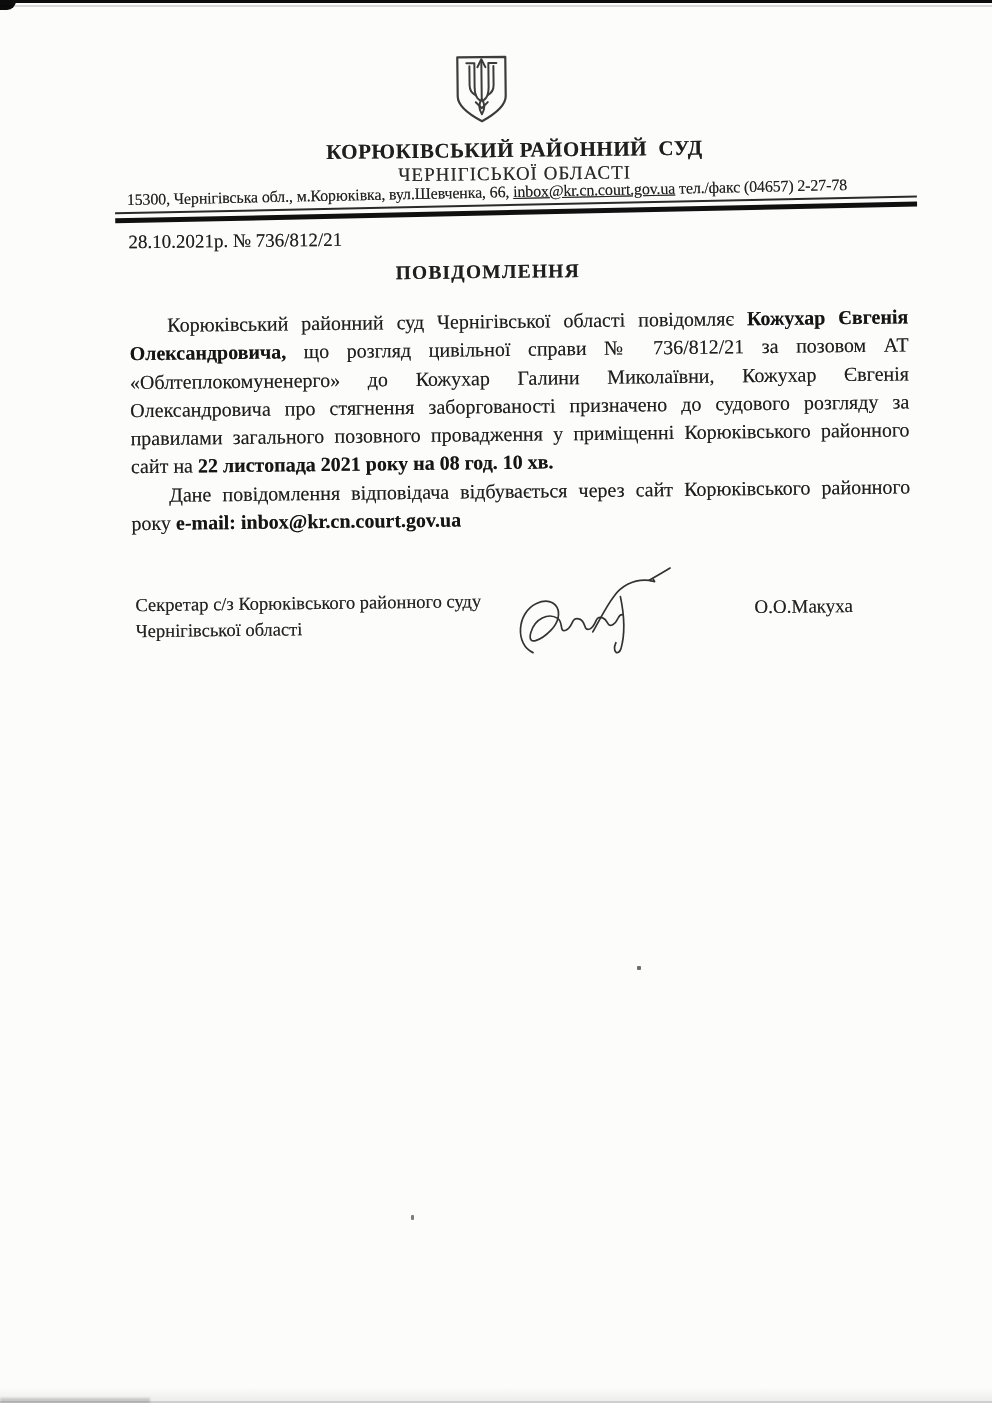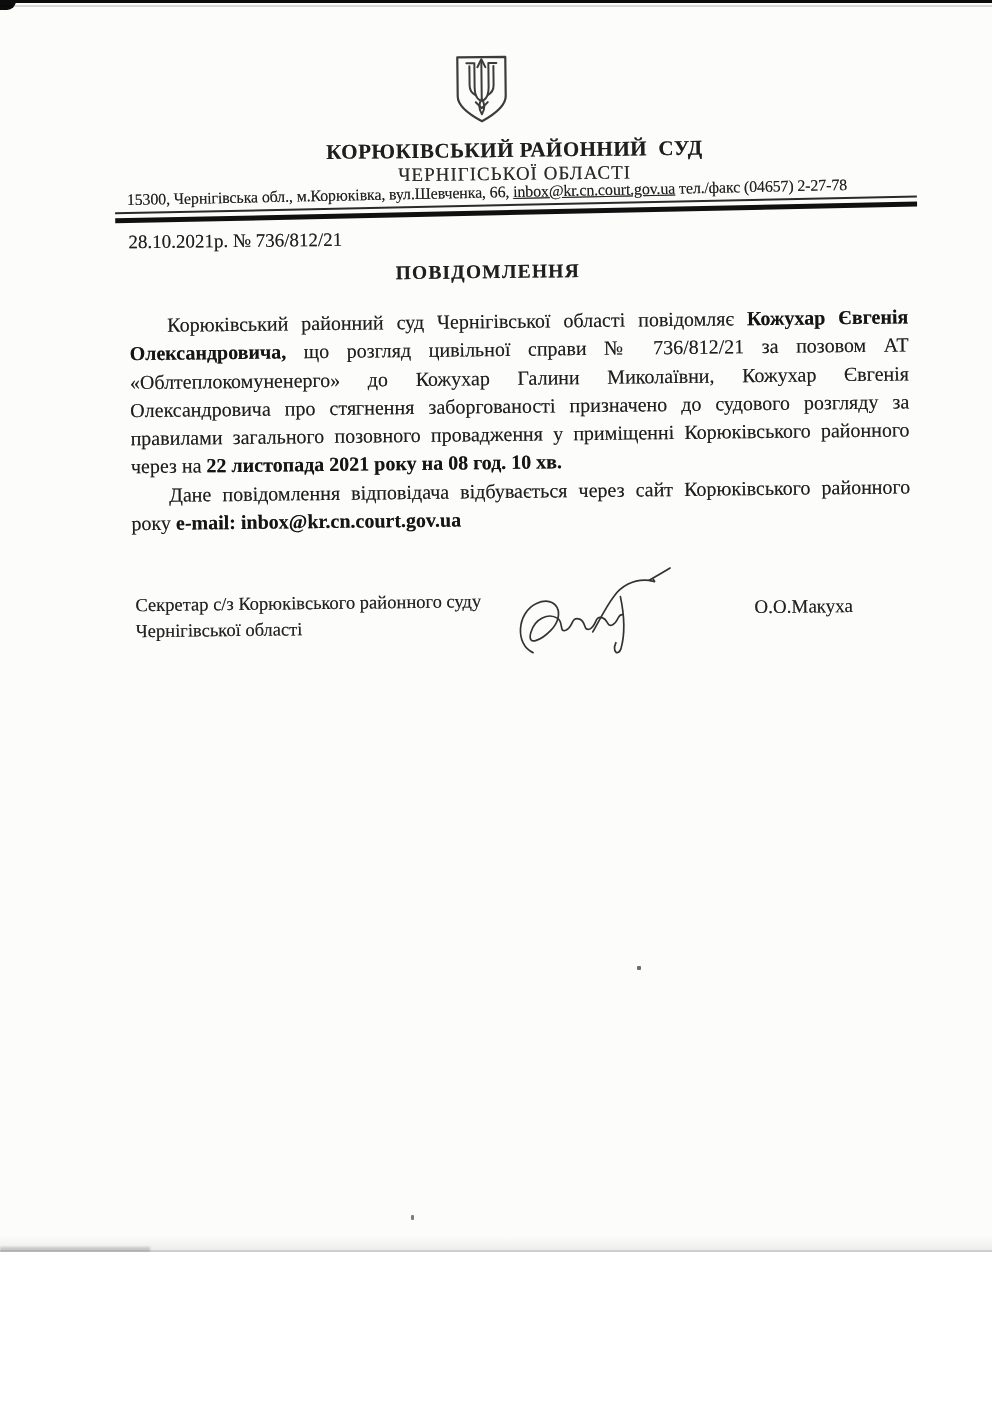--- a/index.html
+++ b/index.html
@@ -1,17 +1,17 @@
 <!DOCTYPE html>
 <html><head>
 <meta charset="utf-8">
 <style>
   html,body{margin:0;padding:0;background:#fff;}
   .page{
-    position:relative;width:992px;height:1252px;overflow:hidden;
+    position:relative;width:992px;height:1403px;overflow:hidden;
     background:#fcfcfb;
     font-family:"Liberation Serif","DejaVu Serif",serif;
     color:#1f1f1f;
   }
   
   .scan-top{position:absolute;top:0;left:0;right:0;height:3px;background:#0c0c0c;}
   .scan-top-corner{position:absolute;top:0;left:0;width:16px;height:10px;background:#0c0c0c;border-bottom-right-radius:9px;}
   .scan-top-gray{position:absolute;top:5px;left:0;right:0;height:2px;background:rgba(0,0,0,0.14);}
   .scan-bottom{position:absolute;left:0;right:0;bottom:0;height:16px;background:linear-gradient(to bottom,rgba(0,0,0,0),rgba(0,0,0,0.07));}
   .scan-bottom-line{position:absolute;left:0;right:0;bottom:0;height:2px;background:rgba(0,0,0,0.12);}
@@ -103,21 +103,21 @@
     <div class="ref">28.10.2021р. № 736/812/21</div>
 
     <div class="title">ПОВІДОМЛЕННЯ</div>
 
     <div class="body">
       <div class="ln j ind"><span>Корюківський районний суд Чернігівської області повідомляє </span><b>Кожухар Євгенія</b></div>
       <div class="ln j"><b>Олександровича,</b><span> що розгляд цивільної справи № 736/812/21 за позовом АТ</span></div>
       <div class="ln j"><span>«Облтеплокомуненерго» до Кожухар Галини Миколаївни, Кожухар Євгенія</span></div>
       <div class="ln j"><span>Олександровича про стягнення заборгованості призначено до судового розгляду за</span></div>
       <div class="ln j"><span>правилами загального позовного провадження у приміщенні Корюківського районного</span></div>
-      <div class="ln"><span>через на </span><b>22 листопада 2021 року на 08 год. 10 хв.</b></div>
+      <div class="ln"><span>сайт на </span><b>22 листопада 2021 року на 08 год. 10 хв.</b></div>
       <div class="ln j ind"><span>Дане повідомлення відповідача відбувається через сайт Корюківського районного</span></div>
       <div class="ln"><span>року </span><b>e-mail: inbox@kr.cn.court.gov.ua</b></div>
     </div>
 
     <div class="sig-role">
       <div>Секретар с/з Корюківського районного суду</div>
       <div>Чернігівської області</div>
     </div>
 
     <div class="sig-script">

